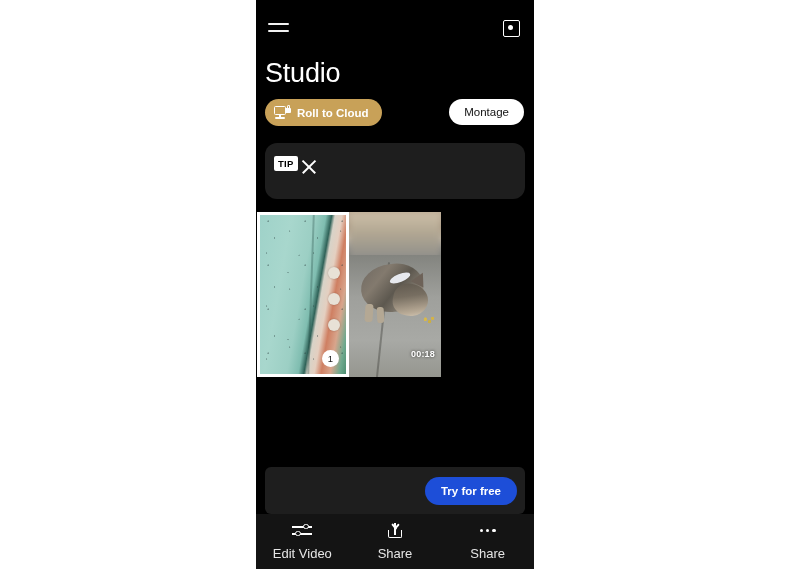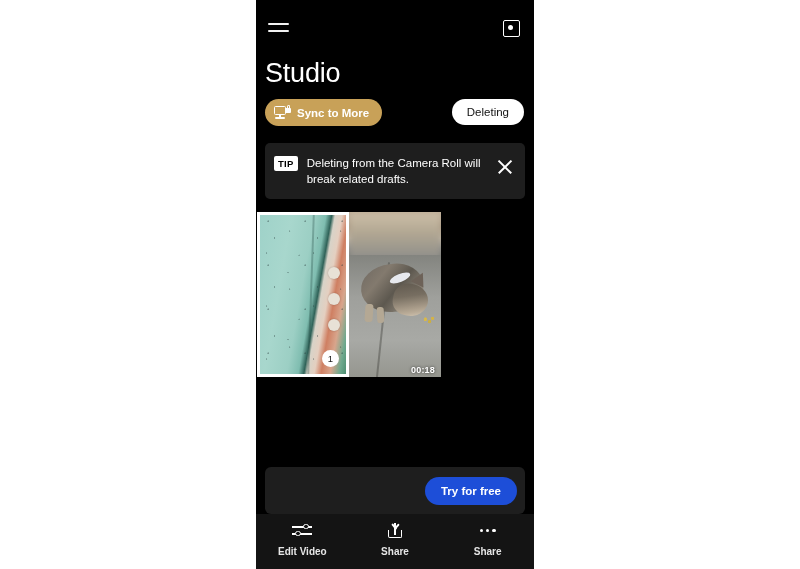--- a/index.html
+++ b/index.html
@@ -183,21 +183,21 @@
     font-family: "Liberation Sans", sans-serif;
     cursor: pointer;
   }
 
   
   .tip-banner {
     position: relative;
     margin: 3px 9px 0 9px;
     height: 56px;
     background: #1e1e1e;
-    border-radius: 5px;
+    border-radius: 12px;
     display: flex;
     align-items: flex-start;
     padding: 12px 9px 0 9px;
     box-sizing: border-box;
   }
   .tip-badge {
     flex: 0 0 auto;
     margin-top: 1px;
     background: #ffffff;
     color: #000000;
@@ -416,21 +416,21 @@
     background: #ffffff;
     color: #1a1a1a;
     font-size: 9.5px;
     line-height: 17px;
     text-align: center;
     font-weight: 400;
   }
   .badge-dur {
     position: absolute;
     right: 6px;
-    bottom: 2px;
+    bottom: 18px;
     color: #ffffff;
     font-size: 9px;
     font-weight: 700;
     text-shadow: 0 0 3px rgba(0,0,0,.7);
     letter-spacing: 0.2px;
   }
 
   
   .promo {
     position: absolute;
@@ -485,22 +485,22 @@
     flex-direction: column;
     align-items: center;
     gap: 6px;
     background: transparent;
     border: none;
     padding: 0;
     cursor: pointer;
   }
   .navitem .nav-label {
     color: #e6e6e6;
-    font-size: 10px;
-    font-weight: 700;
+    font-size: 13px;
+    font-weight: 400;
   }
   .navicon {
     position: relative;
     width: 22px;
     height: 19px;
   }
 
   
   .ic-sliders .bar {
     position: absolute;
@@ -610,28 +610,27 @@
 
     <div class="action-row">
       <button class="sync-btn">
         <span class="monitor-lock">
           <span class="screen"></span>
           <span class="stand"></span>
           <span class="base"></span>
           <span class="lockshackle"></span>
           <span class="lockbody"></span>
         </span>
-        <span>Sync to More</span>
+        <span>Roll to Cloud</span>
       </button>
-      <button class="deselect-btn">Deleting</button>
+      <button class="deselect-btn">Montage</button>
     </div>
 
     <div class="tip-banner">
       <span class="tip-badge">TIP</span>
-      <span class="tip-text">Deleting from the Camera Roll will break related drafts.</span>
       <button class="tip-close">
         <i class="a"></i>
         <i class="b"></i>
       </button>
     </div>
 
     <div class="grid">
 
       <div class="thumb i0 selected">
         <div class="img">

